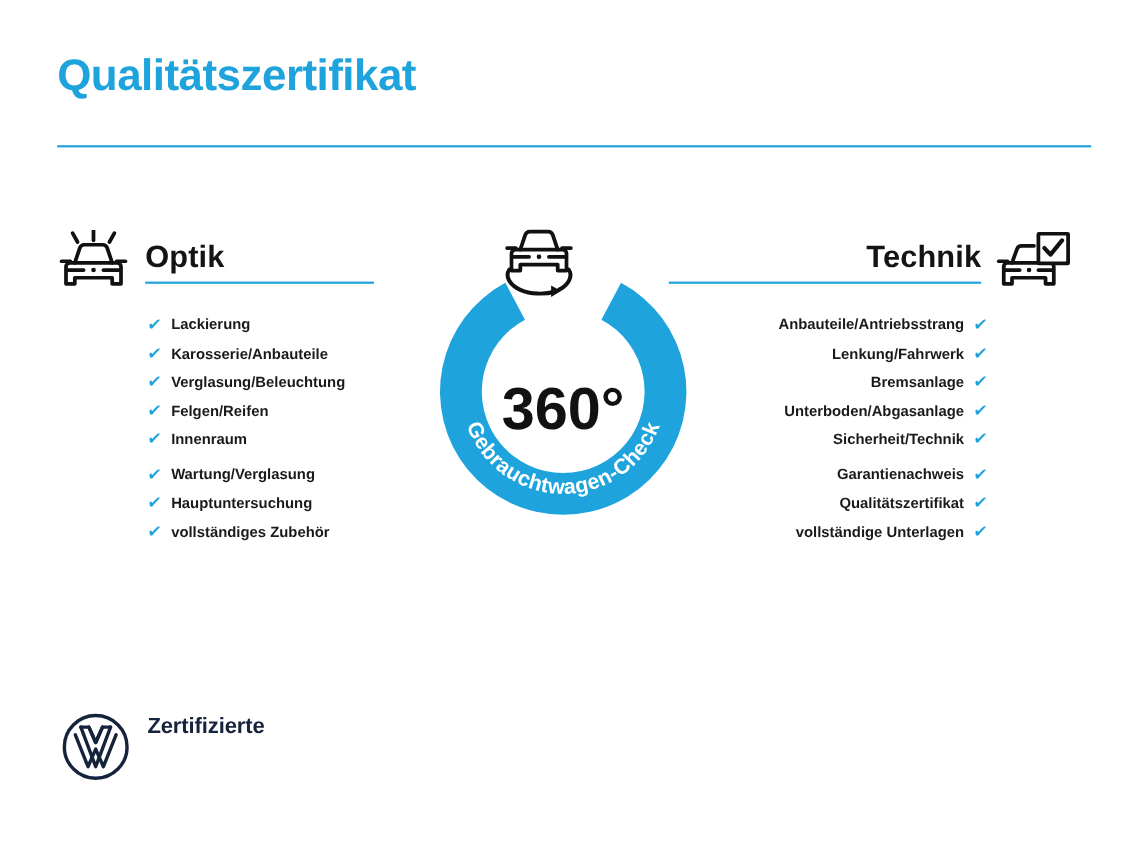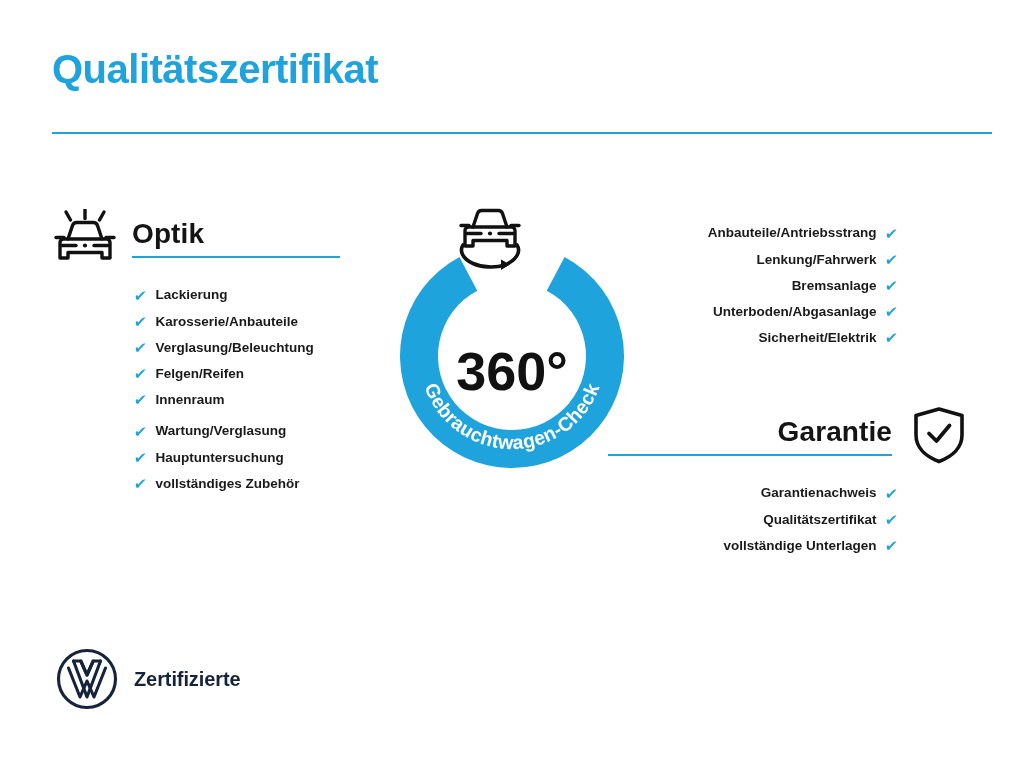--- a/index.html
+++ b/index.html
@@ -137,21 +137,21 @@
     height: 290px;
   }
   .center-badge svg { display: block; }
 
   
   .footer {
     position: absolute;
     left: 56px;
     top: 648px;
     display: flex;
-    align-items: center;
+    align-items: flex-start;
   }
   .vw-mark { width: 62px; height: 62px; flex: 0 0 auto; }
   .vw-mark svg { display: block; }
   .vw-words {
     margin-left: 16px;
     color: #16233c;
     font-size: 20px;
     font-weight: bold;
     line-height: 1.25;
     letter-spacing: -0.1px;
@@ -228,55 +228,63 @@
           <span>Hauptuntersuchung</span>
         </li>
       <li>
           <span class="chk">✔</span>
           <span>vollständiges Zubehör</span>
         </li>
     </ul>
   </div>
 
   <div class="quadrant right q-technik">
-    <ul class="q-list">
-      <li>
-          <span>Anbauteile/Antriebsstrang</span>
-          <span class="chk">✔</span>
-        </li>
-      <li>
-          <span>Lenkung/Fahrwerk</span>
-          <span class="chk">✔</span>
-        </li>
-      <li>
-          <span>Bremsanlage</span>
-          <span class="chk">✔</span>
-        </li>
-      <li>
-          <span>Unterboden/Abgasanlage</span>
-          <span class="chk">✔</span>
-        </li>
-      <li>
-          <span>Sicherheit/Elektrik</span>
-          <span class="chk">✔</span>
-        </li>
-    </ul>
-  </div>
-
-  <div class="quadrant right q-garantie">
     <div class="q-head">
       <div class="q-icon">
-        <svg width="58" height="60" viewBox="0 0 58 60" fill="none" stroke="#111" stroke-width="3.6" stroke-linecap="round" stroke-linejoin="round">
-          <path d="M29 4 L52 10.5 L52 30 C52 42.5 42.5 51.5 29 56.5 C15.5 51.5 6 42.5 6 30 L6 10.5 Z"></path>
-          <path d="M19 28.5 L26.5 36 L39.5 20.5" stroke-width="3.8"></path>
+        <svg width="70" height="56" viewBox="0 0 70 56" fill="none" stroke="#111" stroke-width="3.4" stroke-linecap="round" stroke-linejoin="round">
+
+          <path d="M16 30 L20.5 17.5 C21.2 15.6 22.7 14.5 24.6 14.5 L36 14.5"></path>
+          <path d="M11.5 30 L50.5 30 C52.4 30 54 31.6 54 33.5 L54 49 L46.5 49 L46.5 43.5 L16 43.5 L16 49 L8.5 49 L8.5 33.5 C8.5 31.6 10 30 11.5 30 Z"></path>
+          <line x1="4" y1="28.5" x2="12" y2="28.5"></line>
+          <line x1="10" y1="36.5" x2="23" y2="36.5"></line>
+          <line x1="40" y1="36.5" x2="52" y2="36.5"></line>
+          <circle cx="31.5" cy="36.5" r="2.1" fill="#111" stroke="none"></circle>
+
+          <rect x="40" y="3.5" width="27" height="27" rx="0.5" fill="#fff"></rect>
+          <path d="M45.5 16.5 L51 22.5 L61.5 9.5" stroke-width="3.8"></path>
         </svg>
       </div>
-      <div class="q-title">Garantie</div>
+      <div class="q-title">Technik</div>
       <div class="q-rule"></div>
     </div>
+    <ul class="q-list">
+      <li>
+          <span>Anbauteile/Antriebsstrang</span>
+          <span class="chk">✔</span>
+        </li>
+      <li>
+          <span>Lenkung/Fahrwerk</span>
+          <span class="chk">✔</span>
+        </li>
+      <li>
+          <span>Bremsanlage</span>
+          <span class="chk">✔</span>
+        </li>
+      <li>
+          <span>Unterboden/Abgasanlage</span>
+          <span class="chk">✔</span>
+        </li>
+      <li>
+          <span>Sicherheit/Technik</span>
+          <span class="chk">✔</span>
+        </li>
+    </ul>
+  </div>
+
+  <div class="quadrant right q-garantie">
     <ul class="q-list">
       <li>
           <span>Garantienachweis</span>
           <span class="chk">✔</span>
         </li>
       <li>
           <span>Qualitätszertifikat</span>
           <span class="chk">✔</span>
         </li>
       <li>

